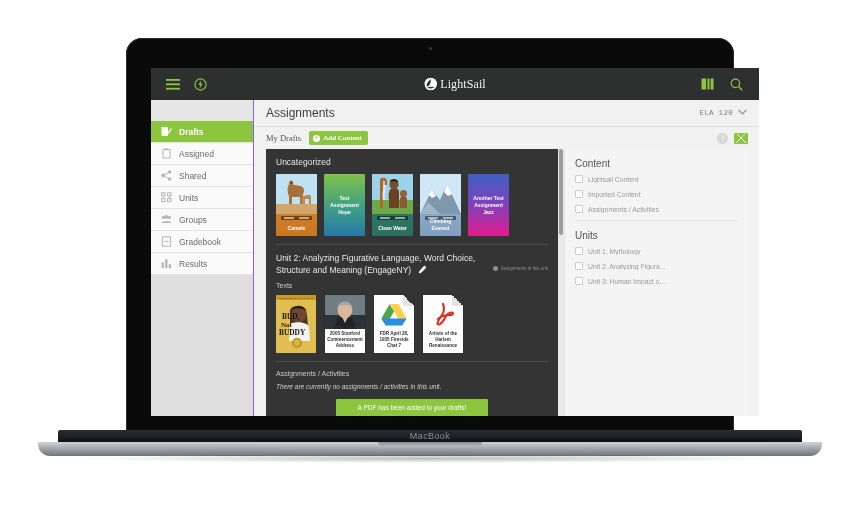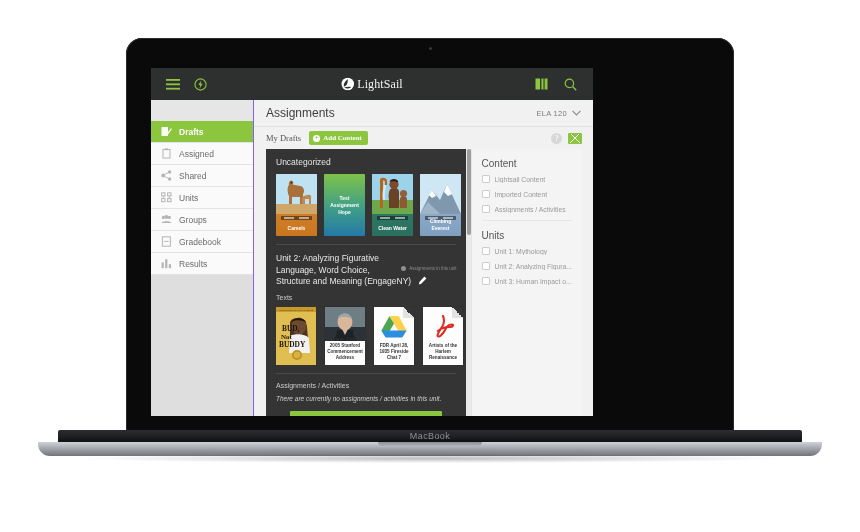--- a/index.html
+++ b/index.html
@@ -29,21 +29,21 @@
     position: absolute;
     left: 50%; top: 9px;
     width: 3px; height: 3px;
     margin-left: -1.5px;
     border-radius: 50%;
     background: #3a3a3a;
   }
   .screen {
     position: absolute;
     left: 25px; top: 30px;
-    width: 442px; height: 348px;
+    width: 608px; height: 348px;
     background: #f1f1f1;
     overflow: hidden;
   }
   .base {
     position: absolute;
     left: 58px; top: 430px;
     width: 744px; height: 12px;
     background: linear-gradient(180deg,#2b2d31 0%, #1d1f22 58%, #0e0f11 100%);
     border-radius: 2px 2px 0 0;
   }
@@ -119,21 +119,21 @@
   .content { position: absolute; left: 103px; top: 32px; right: 0; bottom: 0; background:#f1f1f1; }
 
   .page-head {
     height: 27px;
     display: flex; align-items: center;
     padding: 0 12px 0 12px;
     border-bottom: 1px solid #e0e0e0;
     background: #f1f1f1;
   }
   .page-title { font-size: 12px; color: #3d3d3d; }
-  .klass { margin-left:auto; display:flex; align-items:center; gap:5px; font-size:7.5px; color:#7c7c7c; letter-spacing:.3px; cursor:pointer; }
+  .klass { margin-left:auto; display:flex; align-items:center; gap:5px; font-size:7.5px; color:#7c7c7c; letter-spacing:.3px; cursor:pointer;font-family:Liberation Mono, monospace; }
 
   .sub-head {
     height: 22px;
     display: flex; align-items: center;
     padding: 0 11px 0 12px;
     gap: 8px;
     font-family: Liberation Serif, serif;
   }
   .sub-label { font-size: 8.5px; color: #555; }
   .add-btn {

